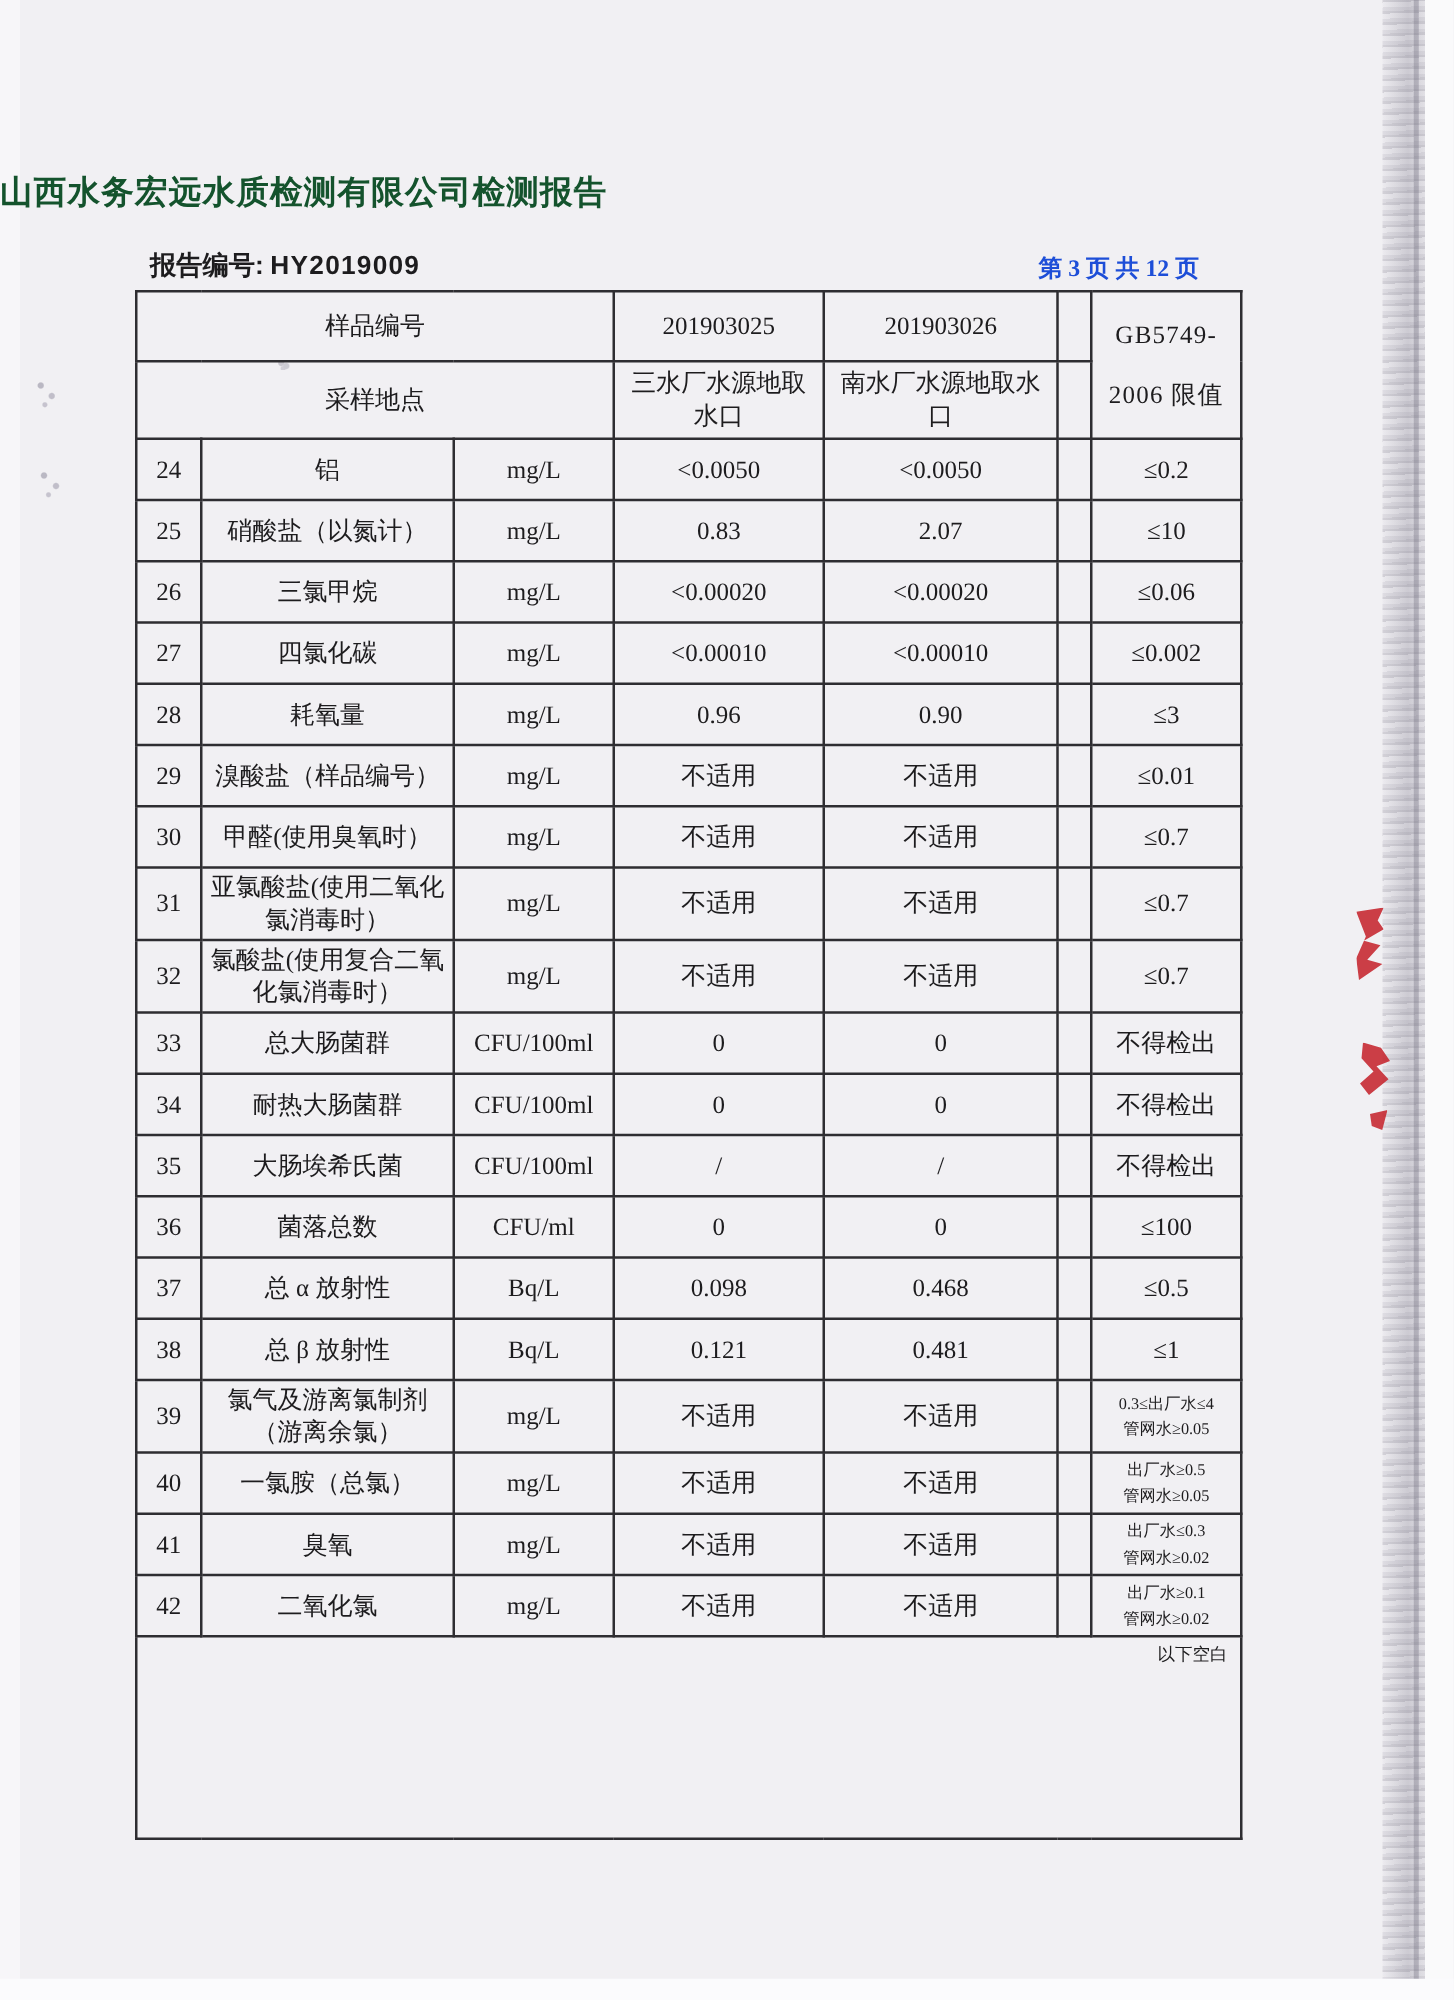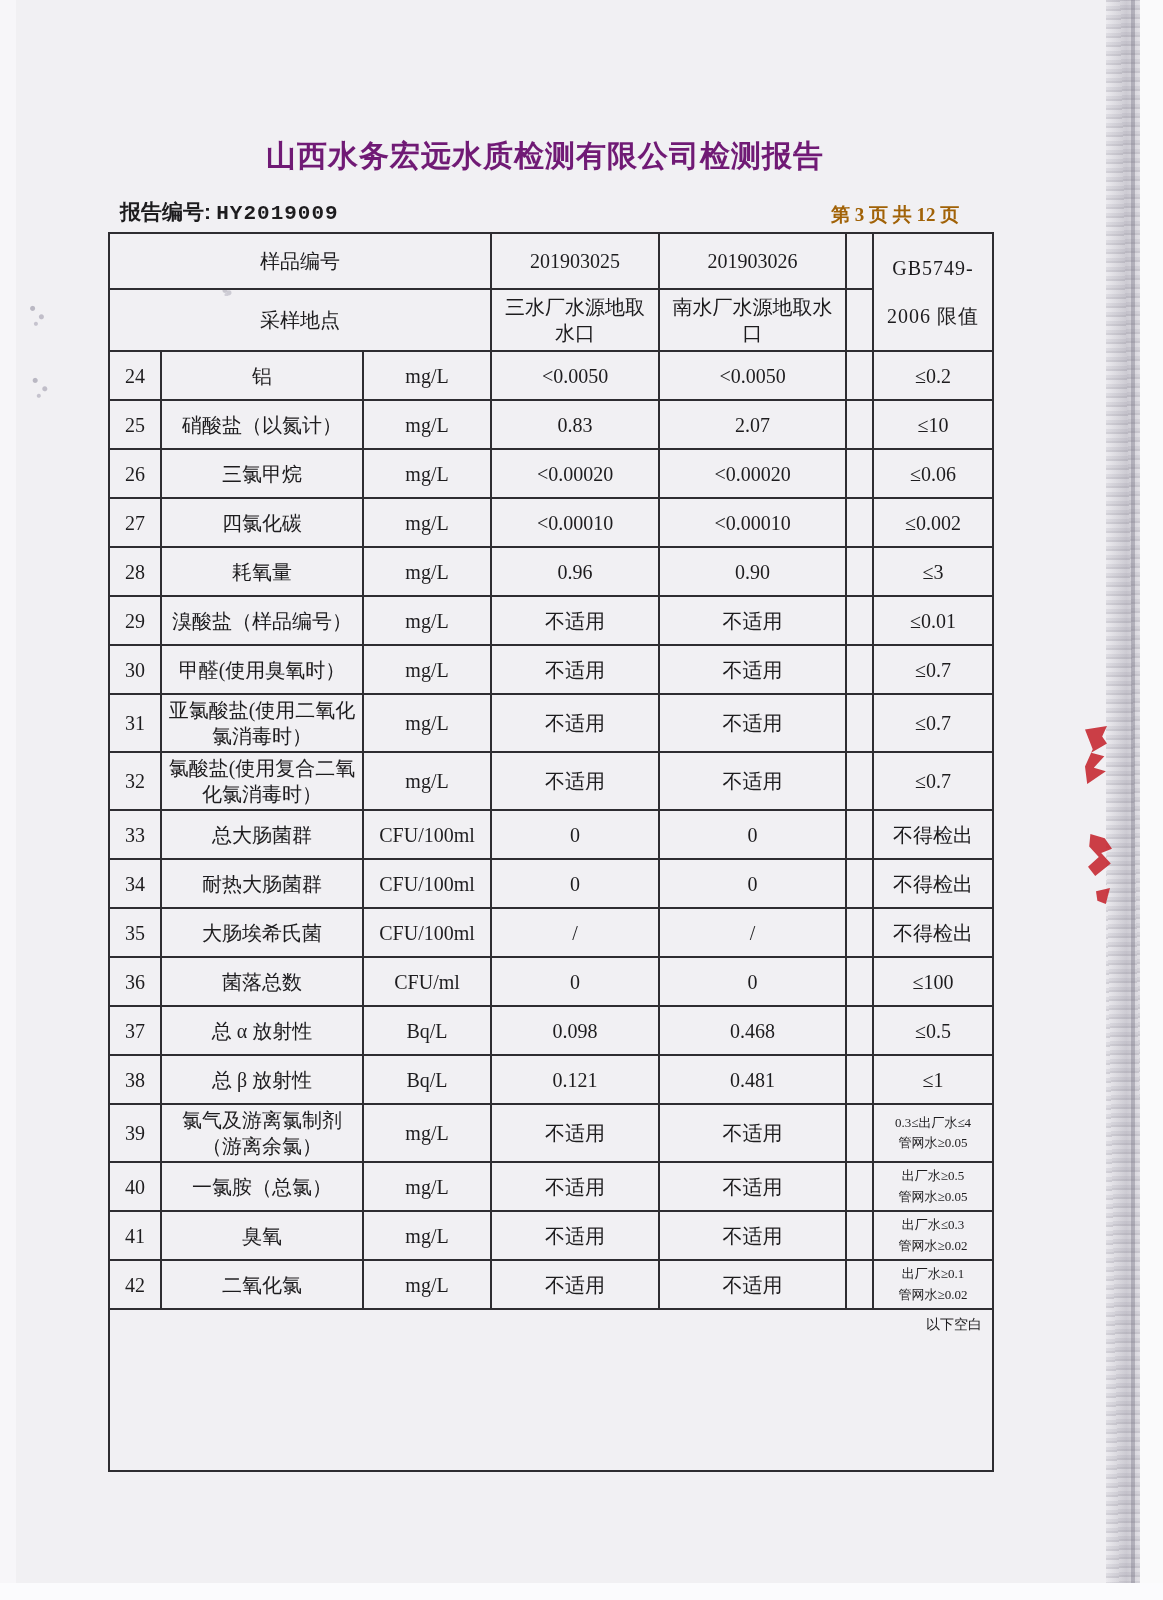--- a/index.html
+++ b/index.html
@@ -29,30 +29,30 @@
   .smudge{position:absolute;opacity:.55;background:
       radial-gradient(circle at 30% 30%, #8e8b9c 0 2px, transparent 3px),
       radial-gradient(circle at 70% 60%, #9a97a8 0 2px, transparent 3px),
       radial-gradient(circle at 45% 85%, #a3a0b0 0 1.5px, transparent 2.5px);}
   .smudge.s1{left:26px;top:300px;width:22px;height:28px;}
   .smudge.s2{left:28px;top:372px;width:24px;height:28px;}
   .smudge.s3{left:222px;top:288px;width:10px;height:8px;opacity:.4;}
 
   
   .doc-title{
-    position:absolute;left:0;top:136px;width:1090px;text-align:center;
+    position:absolute;left:0;top:136px;width:1090px;text-align:left;
     font-family:"Liberation Sans","DejaVu Sans",sans-serif;
-    font-size:30px;font-weight:700;letter-spacing:1px;color:#701a75;
+    font-size:26px;font-weight:700;letter-spacing:1px;color:#14532d;
   }
   .meta-line{position:absolute;top:198px;left:120px;font-size:21px;font-weight:700;}
   .meta-line .label{font-family:"Liberation Sans","DejaVu Sans",sans-serif;}
-  .meta-line .value{font-family:Liberation Mono, monospace;letter-spacing:1px;}
+  .meta-line .value{font-family:Liberation Sans, sans-serif;letter-spacing:1px;}
   .page-indicator{
     position:absolute;top:202px;left:800px;width:190px;text-align:center;
-    font-size:19px;font-weight:700;color:#a16207;
+    font-size:19px;font-weight:700;color:#1d4ed8;
   }
 
   
   table.report{
     position:absolute;left:108px;top:232px;
     width:884px;border-collapse:collapse;table-layout:fixed;
   }
   table.report td{
     border:2px solid #2e2d31;
     padding:2px 5px;text-align:center;vertical-align:middle;

